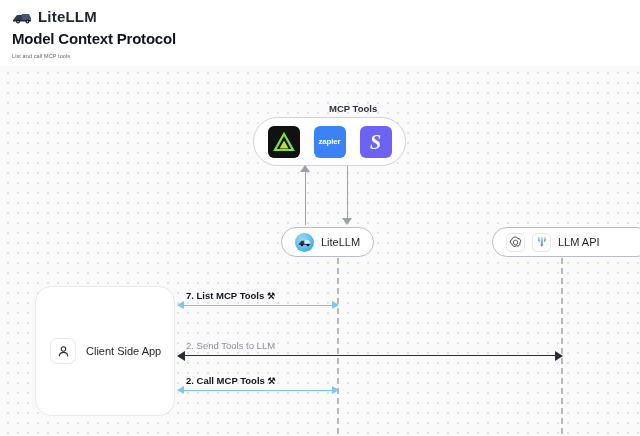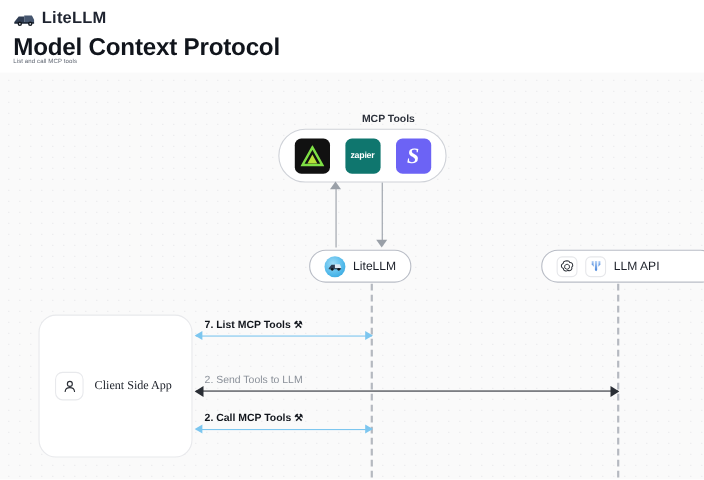--- a/index.html
+++ b/index.html
@@ -16,21 +16,21 @@
   .brand {
     position: absolute; left: 12px; top: 8px;
     display: flex; align-items: center; gap: 6px;
   }
   .brand-icon { width: 20px; height: 16px; display:block; }
   .brand-name {
     font-size: 15px; font-weight: 600; color: #1f2430; letter-spacing: .2px;
   }
   .page-title {
     position: absolute; left: 12px; top: 30px;
-    font-size: 22px; font-weight: 700; color: #11151c; letter-spacing: -.2px;
+    font-size: 15px; font-weight: 700; color: #11151c; letter-spacing: -.2px;
   }
   .page-subtitle {
     position: absolute; left: 12px; top: 53px;
     font-size: 5.5px; color: #5d6470; letter-spacing: .1px;
   }
 
   
   .canvas {
     position: absolute; left: 0; top: 66px;
     width: 640px; height: 370px;
@@ -51,21 +51,21 @@
     border: 1px solid #cfd2d8; border-radius: 25px;
     background: #ffffff;
     display: flex; align-items: center; justify-content: center; gap: 14px;
   }
   .tool-icon {
     width: 32px; height: 32px; border-radius: 6px;
     display: flex; align-items: center; justify-content: center;
     flex: 0 0 auto; overflow: hidden;
   }
   .tool-a { background: #111111; }
-  .tool-b { background: #0f766e; }
+  .tool-b { background: #3b82f6; }
   .tool-c { background: #6c63f5; }
   .tool-b-txt {
     color: #ffffff; font-size: 8px; font-weight: 700; letter-spacing: -.2px;
   }
   .tool-c-txt {
     color: #ffffff; font-size: 20px; font-weight: 700; font-style: italic;
     line-height: 1; font-family: "Liberation Serif", serif;
   }
 
   
@@ -92,21 +92,21 @@
     display:flex; align-items:center; justify-content:center; flex:0 0 auto;
   }
 
   
   .client-box {
     position: absolute; left: 35px; top: 220px;
     width: 140px; height: 130px;
     background: #ffffff; border: 1px solid #e8e9ec; border-radius: 16px;
     display: flex; align-items: center; gap: 10px; padding-left: 14px;
   }
-  .client-label { font-size: 11px; color: #1c2029; font-weight: 400; font-family: Liberation Serif, serif; }
+  .client-label { font-size: 11px; color: #1c2029; font-weight: 400; }
   .person-sq {
     width: 26px; height: 26px; border-radius: 7px;
     border: 1px solid #e8e9ec; background: #fff;
     display:flex; align-items:center; justify-content:center; flex:0 0 auto;
   }
 
   
   .lifeline {
     position: absolute; width: 0; border-left: 2px dashed #b5b9c0;
   }

